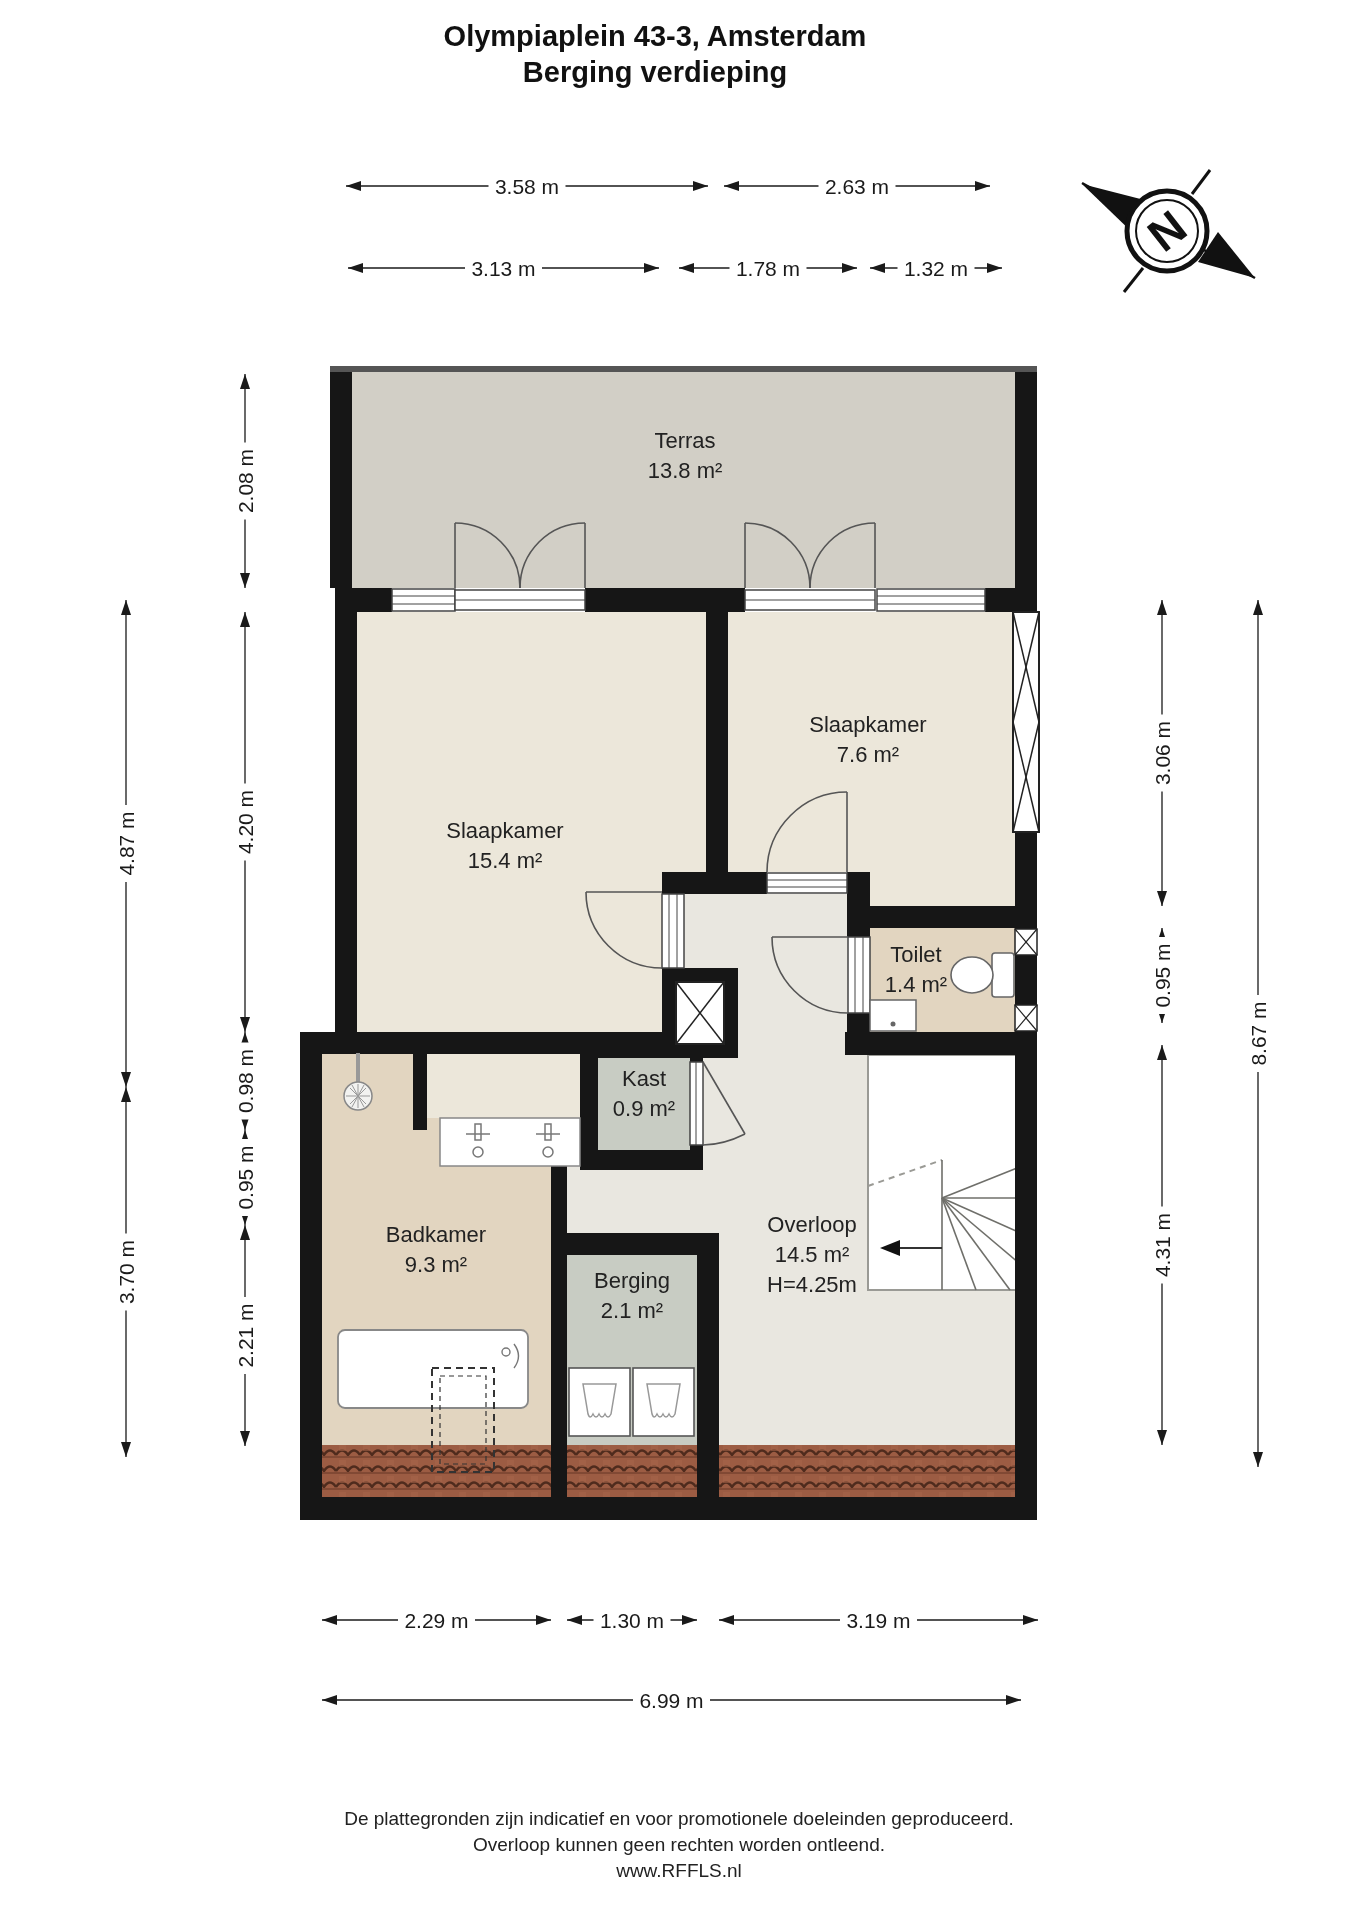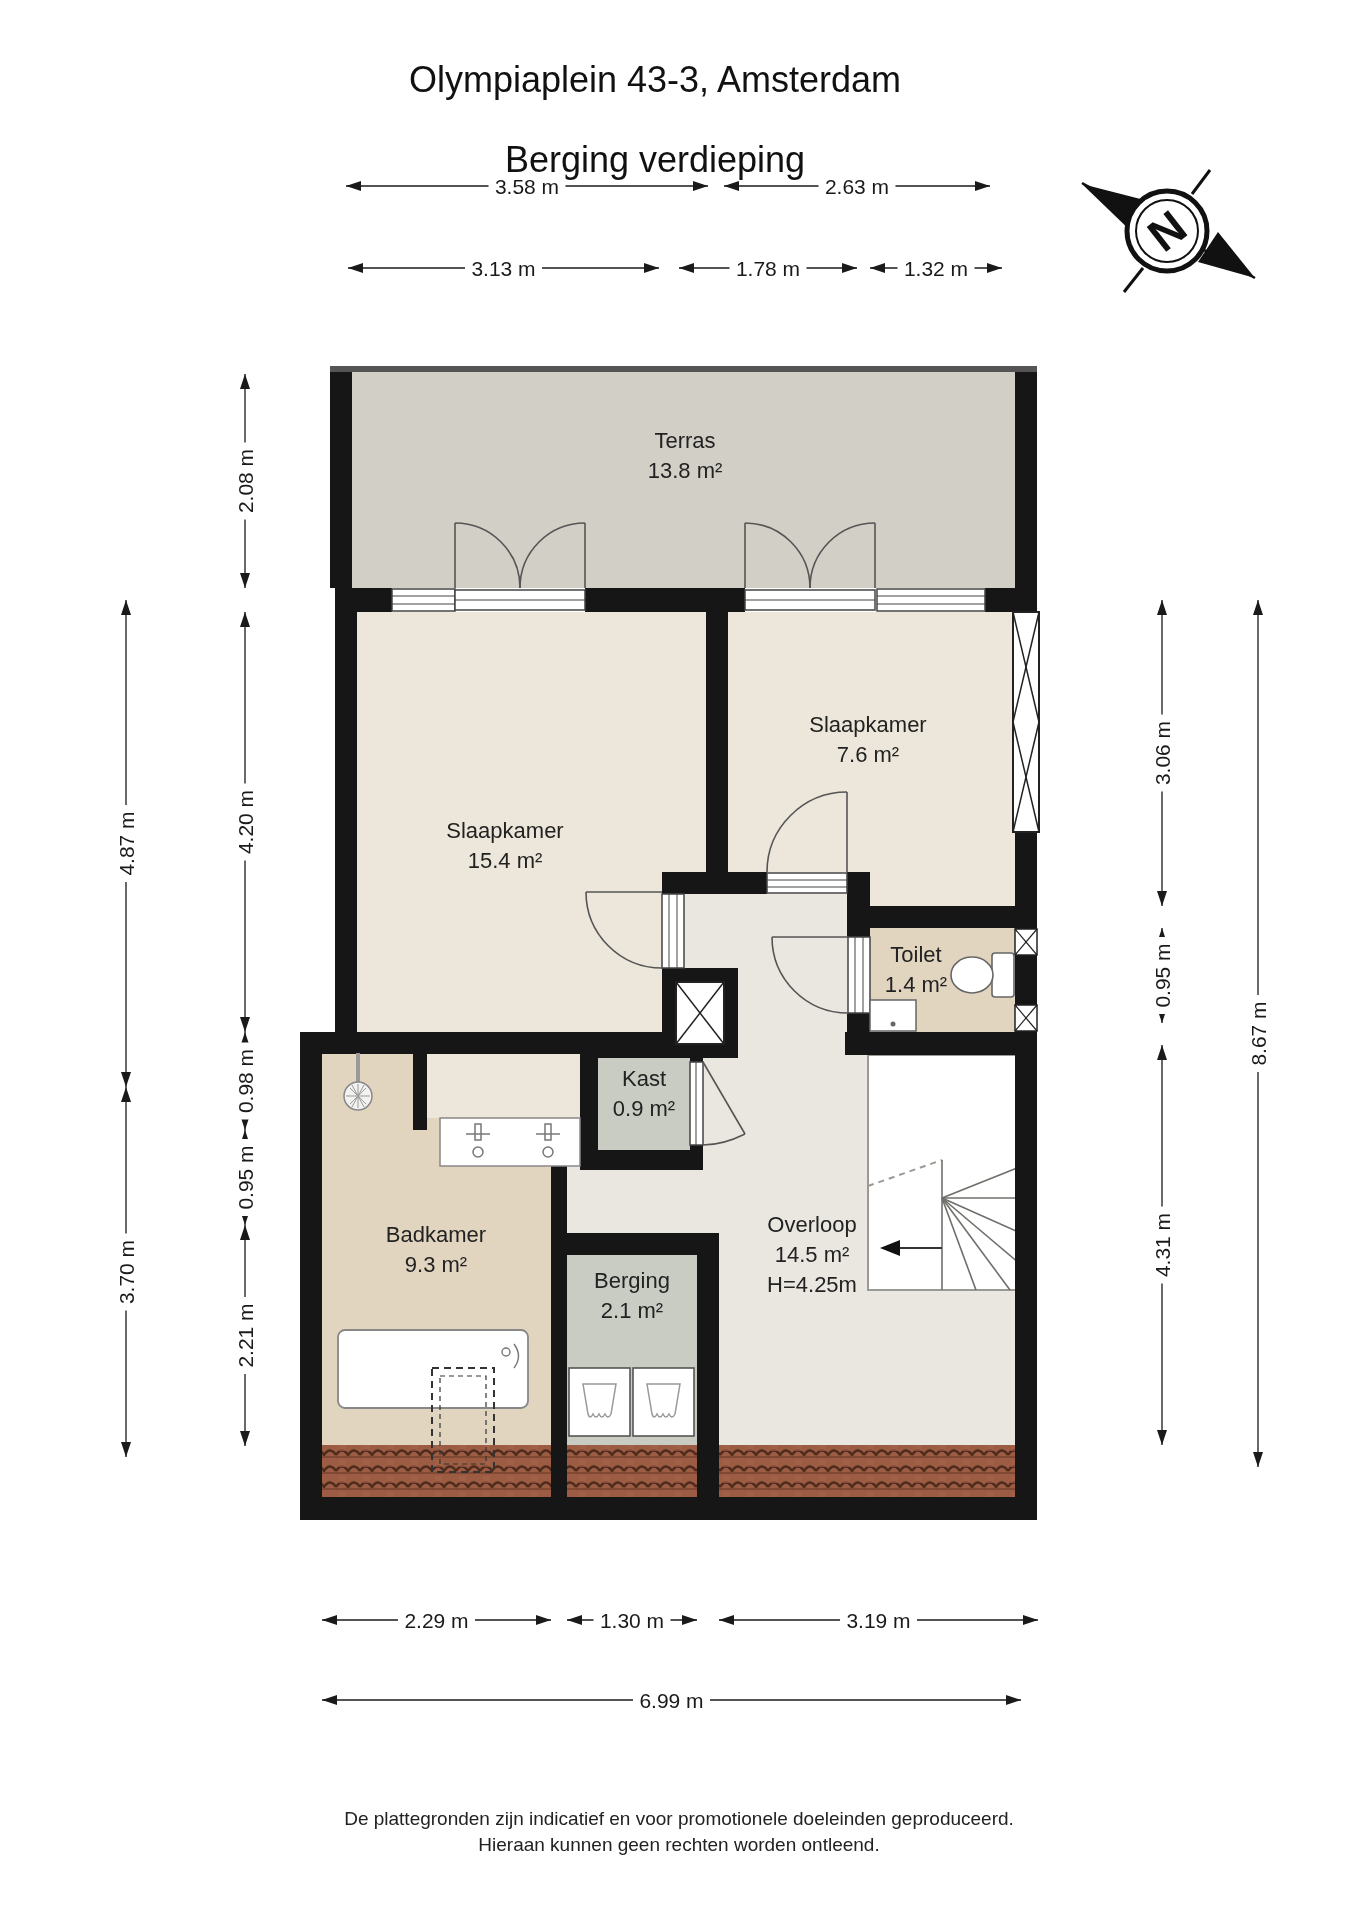--- a/index.html
+++ b/index.html
@@ -1,18 +1,18 @@
 <!DOCTYPE html>
 <html><head>
 <meta charset="utf-8">
 <style>
   html,body{margin:0;padding:0;background:#ffffff;}
   body{width:1358px;height:1920px;position:relative;font-family:"Liberation Sans",sans-serif;color:#1a1a1a;overflow:hidden;}
   .title-block{position:absolute;top:18px;left:0;width:1310px;text-align:center;}
-  .title-line{font-size:36px;font-weight:normal;color:#111;line-height:36px;margin-top:44px;}
+  .title-line{font-size:29px;font-weight:bold;color:#111;line-height:36px;}
   .footer-block{position:absolute;top:1806px;left:0;width:1358px;text-align:center;}
   .footer-line{font-size:19px;color:#222;line-height:26px;}
   svg text{font-family:"Liberation Sans",sans-serif;}
   .room-name{font-size:22px;fill:#222;}
   .dim-label{font-size:21px;fill:#1a1a1a;}
 </style>
 </head>
 <body>
 
 <div class="title-block">
@@ -427,14 +427,15 @@
         <polygon points="824.5,1033.5 839.5,1028.5 839.5,1038.5" fill="#1a1a1a"></polygon>
         <polygon points="1691.5,1033.5 1676.5,1028.5 1676.5,1038.5" fill="#1a1a1a"></polygon>
         <rect x="1219.5" y="1019.5" width="77" height="28" fill="#ffffff"></rect>
         <text x="1258" y="1033.5" class="dim-label" text-anchor="middle" dominant-baseline="central">8.67 m</text>
       </g>
     </g>
 </svg>
 
 <div class="footer-block">
   <div class="footer-line">De plattegronden zijn indicatief en voor promotionele doeleinden geproduceerd.</div>
-  <div class="footer-line">Hieraan kunnen geen rechten worden ontleend.</div>
+  <div class="footer-line">Overloop kunnen geen rechten worden ontleend.</div>
+  <div class="footer-line">www.RFFLS.nl</div>
 </div>
 
 </body></html>

